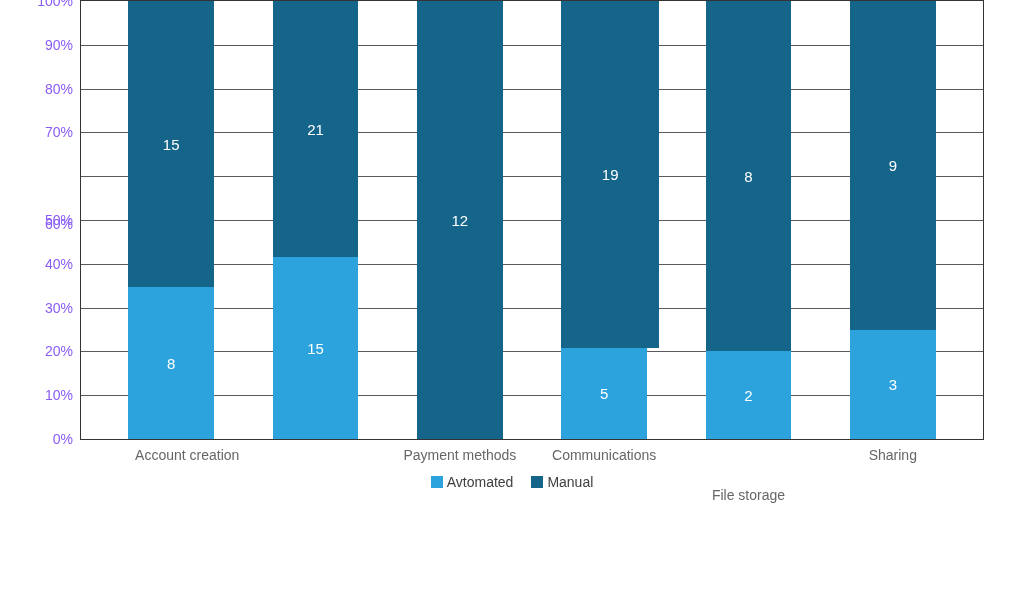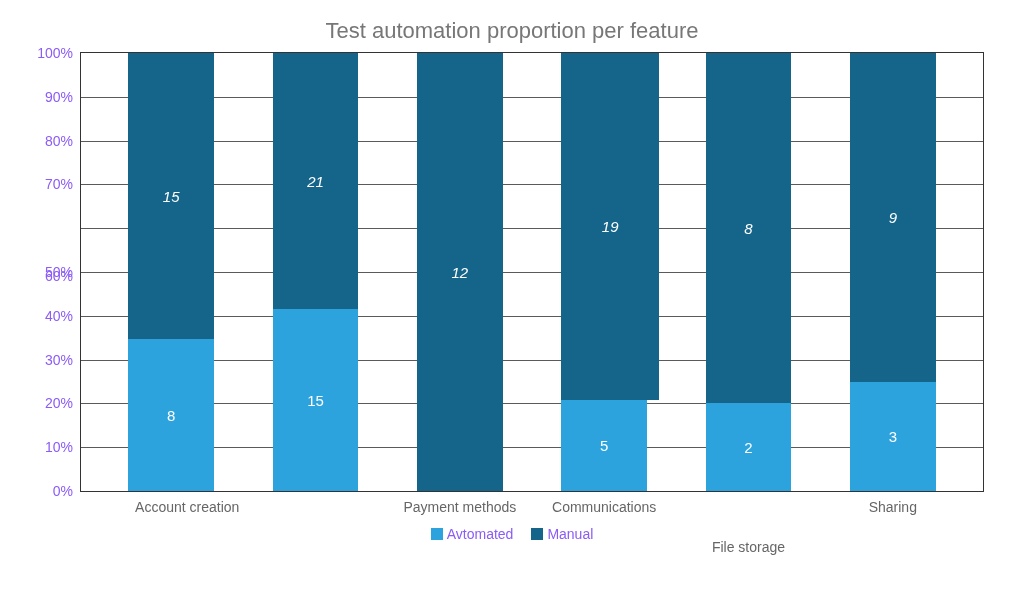--- a/index.html
+++ b/index.html
@@ -64,21 +64,20 @@
   }
   .seg-automated {
     background: #2da3de;
     width: 100%;
     position: relative;
   }
   .seg-manual {
     background: #15658b;
     width: 100%;
     position: relative;
-    font-style: italic;
   }
   .seg-label {
     position: absolute;
     left: 50%;
     top: 50%;
     transform: translate(-50%, -50%);
     color: #fff;
     font-size: 15px;
   }
   .xtick {
@@ -90,41 +89,40 @@
     color: #666;
     white-space: nowrap;
     text-align: center;
   }
   .legend {
     display: flex;
     justify-content: center;
     gap: 18px;
     margin-top: 34px;
     font-size: 14px;
-    color: #8b5cf6;
+    color: #404040;
   }
   .legend-item {
     display: flex;
     align-items: center;
     gap: 4px;
   }
   .swatch {
     width: 12px;
     height: 12px;
     display: inline-block;
   }
   .swatch.automated { background: #2da3de; }
   .swatch.manual { background: #15658b; }
 </style>
 </head>
 <body>
 
 <div class="chart-root">
 
-  <div class="chart-title">Test automation proportion per feature</div>
 
   <div class="plot-wrap">
     <div class="plot-area" id="plot-area">
         <div class="ytick" style="top: 100%;">0%</div>
         <div class="gridline" style="top: 90%;"></div>
         <div class="ytick" style="top: 90%;">10%</div>
         <div class="gridline" style="top: 80%;"></div>
         <div class="ytick" style="top: 80%;">20%</div>
         <div class="gridline" style="top: 70%;"></div>
         <div class="ytick" style="top: 70%;">30%</div>

